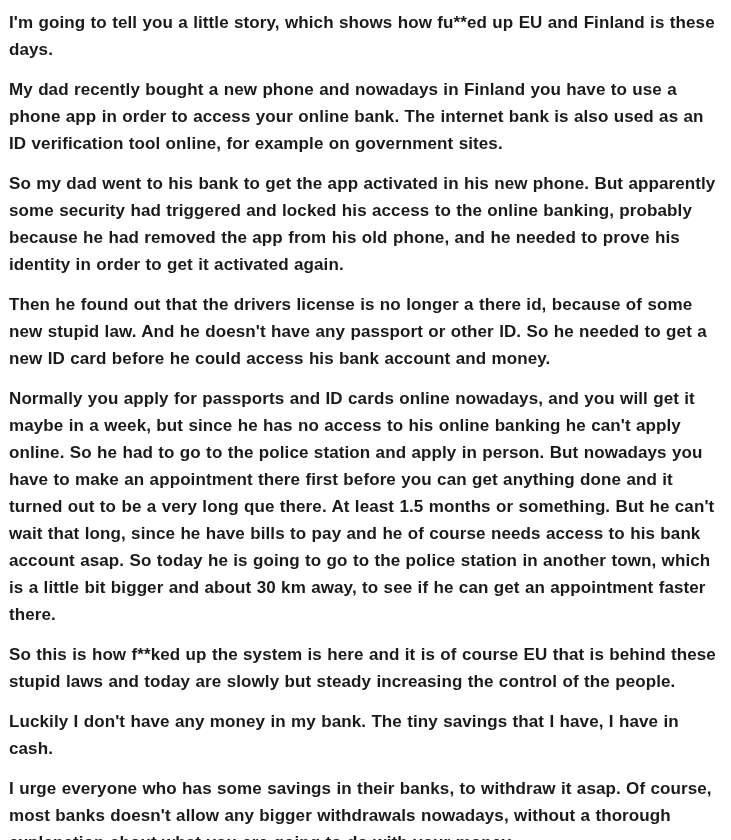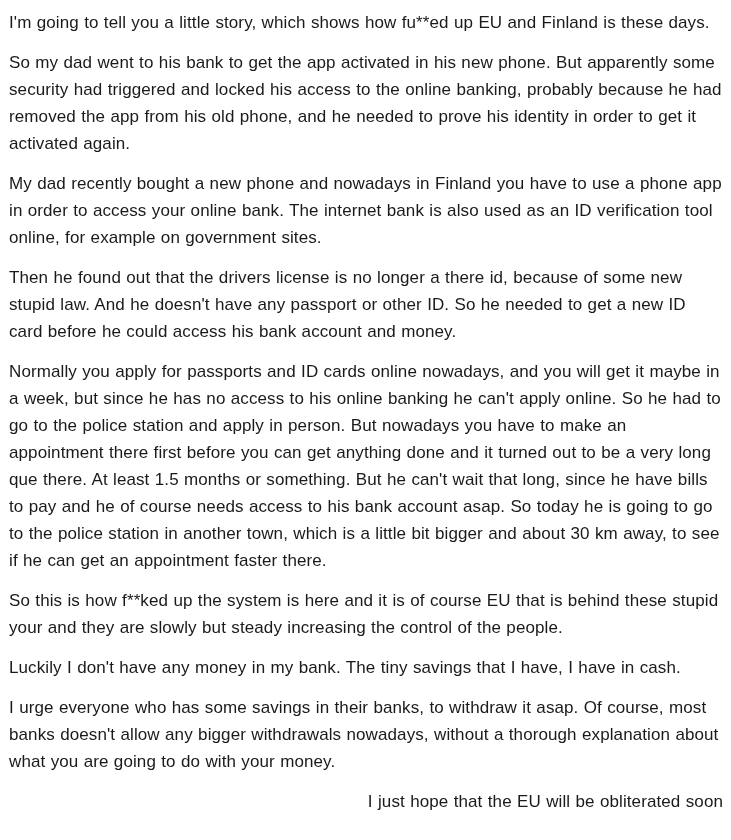--- a/index.html
+++ b/index.html
@@ -15,36 +15,36 @@
     box-sizing: border-box;
     width: 731px;
     min-height: 840px;
     padding: 9px 8px 6px 9px;
     background: #ffffff;
   }
   .post-body p {
     margin: 0 0 13px 0;
     font-size: 17px;
     line-height: 27px;
-    font-weight: 400;
+    font-weight: 700;
     color: #1a1a1b;
     letter-spacing: 0.1px;
     word-spacing: 0.5px;
   }
   .post-body p:last-child {
     margin-bottom: 17px;
     text-align: right;
   }
 </style>
 </head>
 <body>
 
 <article class="post-body">
   <p>I'm going to tell you a little story, which shows how fu**ed up EU and Finland is these days.</p>
+  <p>My dad recently bought a new phone and nowadays in Finland you have to use a phone app in order to access your online bank. The internet bank is also used as an ID verification tool online, for example on government sites.</p>
   <p>So my dad went to his bank to get the app activated in his new phone. But apparently some security had triggered and locked his access to the online banking, probably because he had removed the app from his old phone, and he needed to prove his identity in order to get it activated again.</p>
-  <p>My dad recently bought a new phone and nowadays in Finland you have to use a phone app in order to access your online bank. The internet bank is also used as an ID verification tool online, for example on government sites.</p>
   <p>Then he found out that the drivers license is no longer a there id, because of some new stupid law. And he doesn't have any passport or other ID. So he needed to get a new ID card before he could access his bank account and money.</p>
   <p>Normally you apply for passports and ID cards online nowadays, and you will get it maybe in a week, but since he has no access to his online banking he can't apply online. So he had to go to the police station and apply in person. But nowadays you have to make an appointment there first before you can get anything done and it turned out to be a very long que there. At least 1.5 months or something. But he can't wait that long, since he have bills to pay and he of course needs access to his bank account asap. So today he is going to go to the police station in another town, which is a little bit bigger and about 30 km away, to see if he can get an appointment faster there.</p>
-  <p>So this is how f**ked up the system is here and it is of course EU that is behind these stupid your and they are slowly but steady increasing the control of the people.</p>
+  <p>So this is how f**ked up the system is here and it is of course EU that is behind these stupid laws and today are slowly but steady increasing the control of the people.</p>
   <p>Luckily I don't have any money in my bank. The tiny savings that I have, I have in cash.</p>
   <p>I urge everyone who has some savings in their banks, to withdraw it asap. Of course, most banks doesn't allow any bigger withdrawals nowadays, without a thorough explanation about what you are going to do with your money.</p>
   <p>I just hope that the EU will be obliterated soon</p>
 </article>
 
 </body></html>

